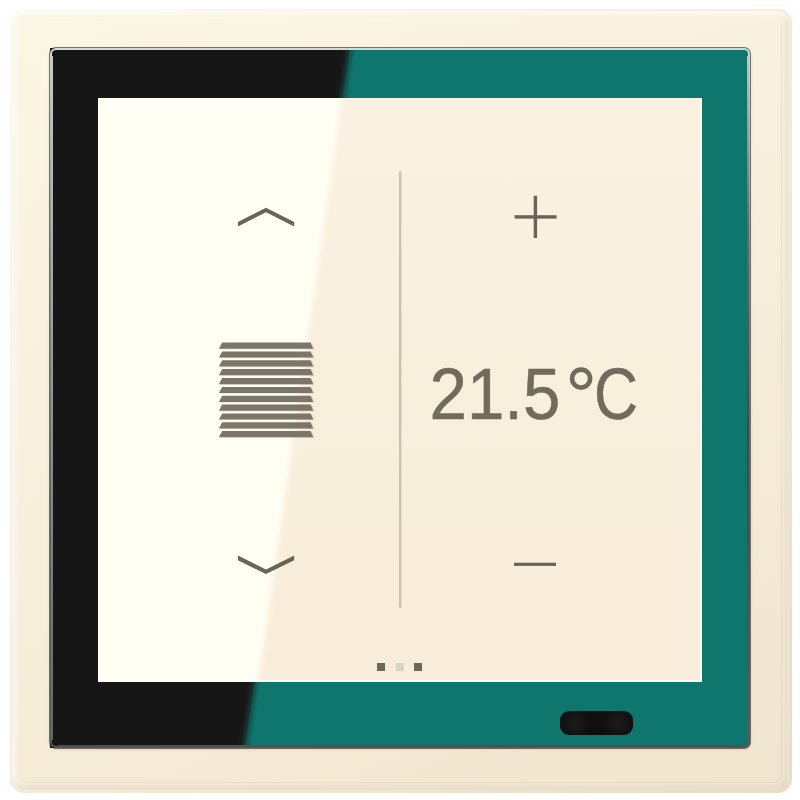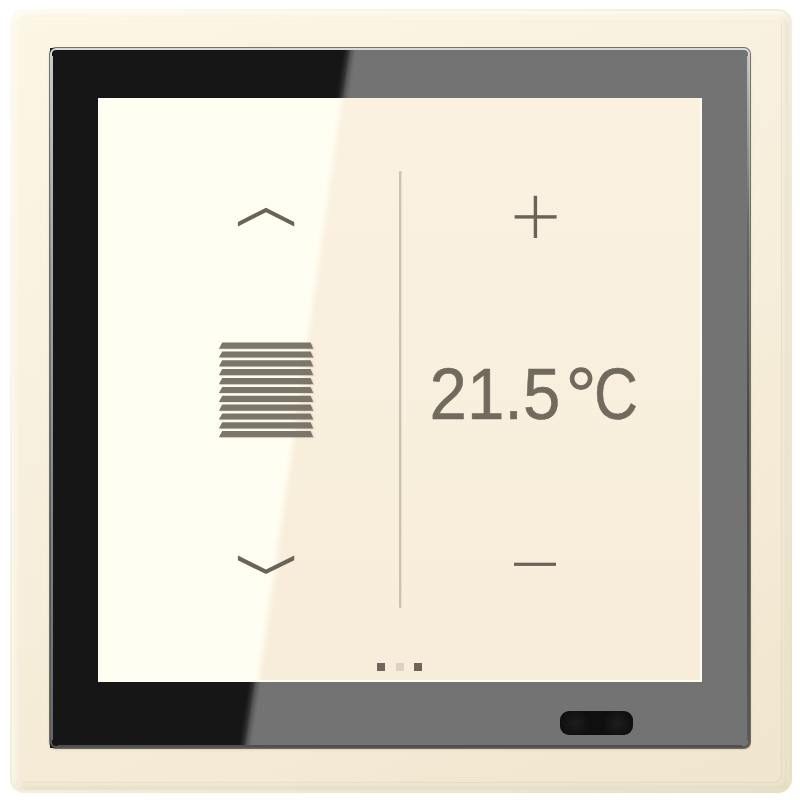--- a/index.html
+++ b/index.html
@@ -7,21 +7,21 @@
        font-family:"Liberation Sans", sans-serif;}
   .frame{position:absolute;left:10px;top:9px;width:782px;height:784px;border-radius:14px;
        background:linear-gradient(135deg,#FEFBF0 0%,#F6EEDC 45%,#E8DEC4 100%);}
   .face{position:absolute;left:2px;top:2px;right:3px;bottom:3px;border-radius:11px;
        background:linear-gradient(155deg,#FCF6E5 0%,#F8F0DE 40%,#F4EAD5 75%,#F0E5CE 100%);
        box-shadow:inset 0 3px 5px rgba(255,255,250,.85), inset 4px 0 6px rgba(255,255,250,.6),
                   inset 0 -3px 4px rgba(205,192,162,.42), inset -3px 0 5px rgba(205,192,162,.38);}
   .crease{position:absolute;left:7px;top:7px;right:7px;bottom:7px;border-radius:8px;
        box-shadow:inset 0 1px 1px rgba(255,255,252,.35), inset -1px -1px 1px rgba(190,176,146,.22);}
   .glass{position:absolute;left:50px;top:48px;width:700px;height:700px;
-       background:#737373;border-radius:6px;
+       background:#0f766e;border-radius:6px;
        box-shadow:0 0 0 1px rgba(68,61,48,.7), 0 1px 3px rgba(80,72,58,.25);}
   .gref{position:absolute;left:0;top:0;width:700px;height:700px;}
   .display{position:absolute;left:48px;top:50px;width:602px;height:582px;
        border-right:2px solid #FFFDF0;border-bottom:2px solid #FFFDF0;
        background:linear-gradient(180deg,#FAF1E1,#F8EDDA);}
   .dsvg{position:absolute;left:0;top:0;width:602px;height:582px;}
   .sensor{position:absolute;left:510px;top:663px;width:73px;height:24px;border-radius:9px;
        background:radial-gradient(circle at 21% 50%, #1d1d1d 0px, rgba(16,16,16,0) 15px),
                   radial-gradient(circle at 79% 50%, #1d1d1d 0px, rgba(16,16,16,0) 15px),
                   #0f0f0f;}

